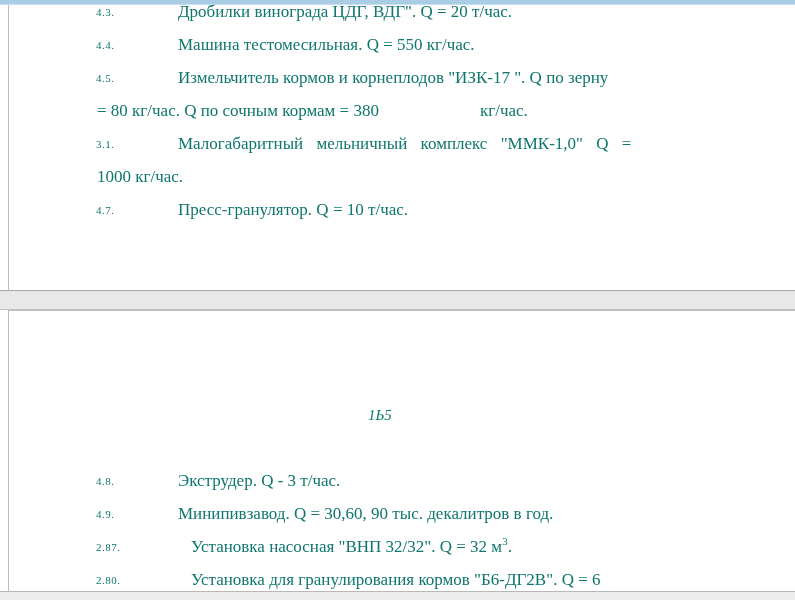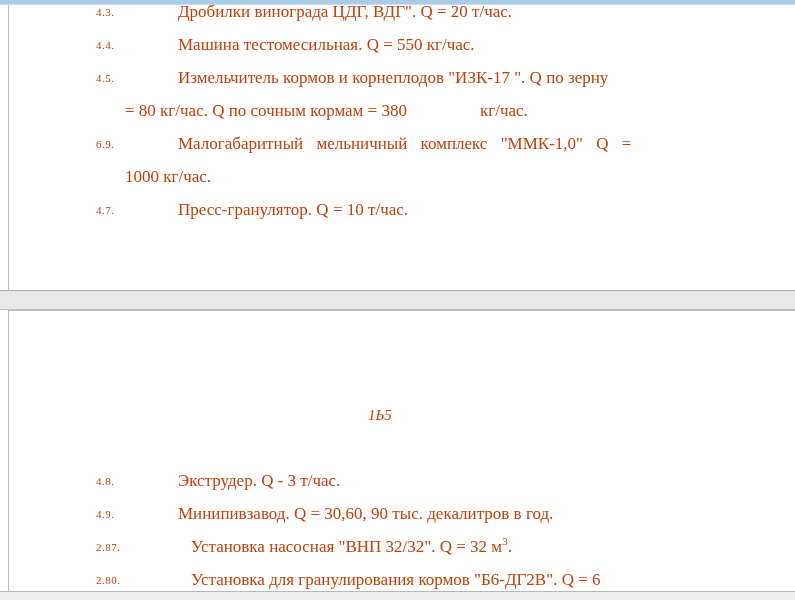--- a/index.html
+++ b/index.html
@@ -2,21 +2,21 @@
 <html><head>
 <meta charset="utf-8">
 <style>
   html,body{margin:0;padding:0;}
   .screen{
     position:relative;
     width:795px;height:600px;
     background:#ffffff;
     overflow:hidden;
     font-family:"Liberation Serif","DejaVu Serif",serif;
-    color:#c2410c;
+    color:#0f766e;
   }
   .top-bar{
     position:absolute;top:0;left:0;right:0;height:5px;
     background:#a9cde4;
     border-bottom:1px solid #c6dff0;
     box-sizing:border-box;
   }
   .page{
     position:absolute;left:8px;width:787px;
     background:#ffffff;
@@ -40,21 +40,21 @@
   .line{
     position:absolute;left:0;right:0;height:22px;line-height:22px;
     font-size:17px;white-space:nowrap;
   }
   .num{
     position:absolute;left:87px;top:3px;
     font-size:11px;line-height:16px;
     letter-spacing:0.5px;
   }
   .txt{position:absolute;top:0;}
-  .cont-a{position:absolute;left:88px;top:0;margin-left:28px;}
+  .cont-a{position:absolute;left:88px;top:0;}
   .cont-b{position:absolute;left:471px;top:0;}
   .justify{word-spacing:9px;}
   .pagenum{
     position:absolute;left:359px;top:94px;
     font-size:15px;line-height:20px;
     font-style:italic;
   }
   sup{font-size:11px;line-height:0;}
 </style>
 </head>
@@ -80,21 +80,21 @@
       <span class="num">4.5.</span>
       <span class="txt" style="left:169px">Измельчитель кормов и корнеплодов "ИЗК-17 ". Q по зерну</span>
     </div>
 
     <div class="line" style="top:95px">
       <span class="cont-a">= 80 кг/час. Q по сочным кормам = 380</span>
       <span class="cont-b">кг/час.</span>
     </div>
 
     <div class="line" style="top:128px">
-      <span class="num">6.9.</span>
+      <span class="num">3.1.</span>
       <span class="txt justify" style="left:169px">Малогабаритный мельничный комплекс "ММК-1,0" Q =</span>
     </div>
 
     <div class="line" style="top:161px">
       <span class="cont-a">1000 кг/час.</span>
     </div>
 
     <div class="line" style="top:194px">
       <span class="num">4.7.</span>
       <span class="txt" style="left:169px">Пресс-гранулятор. Q = 10 т/час.</span>

